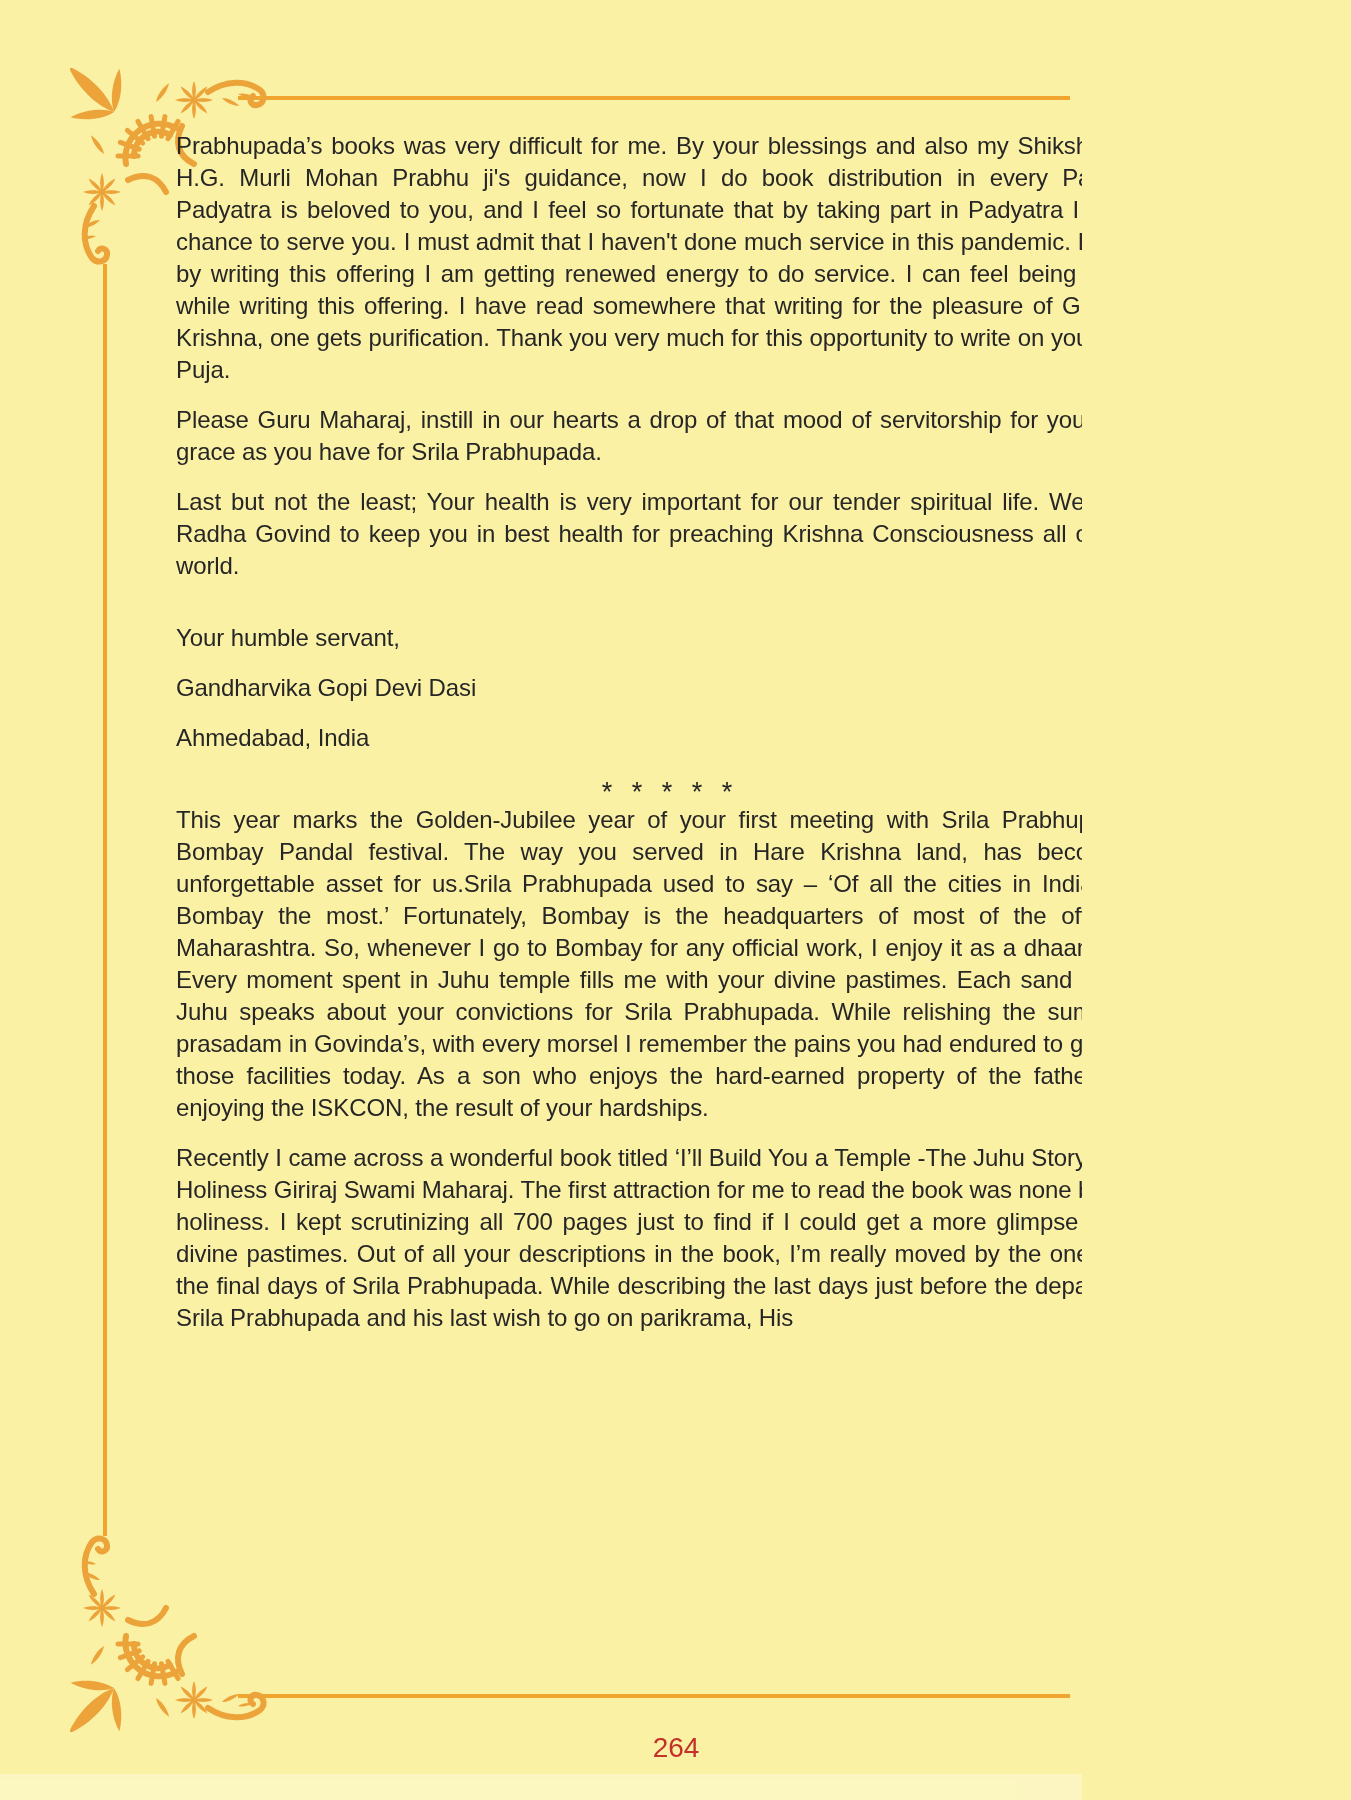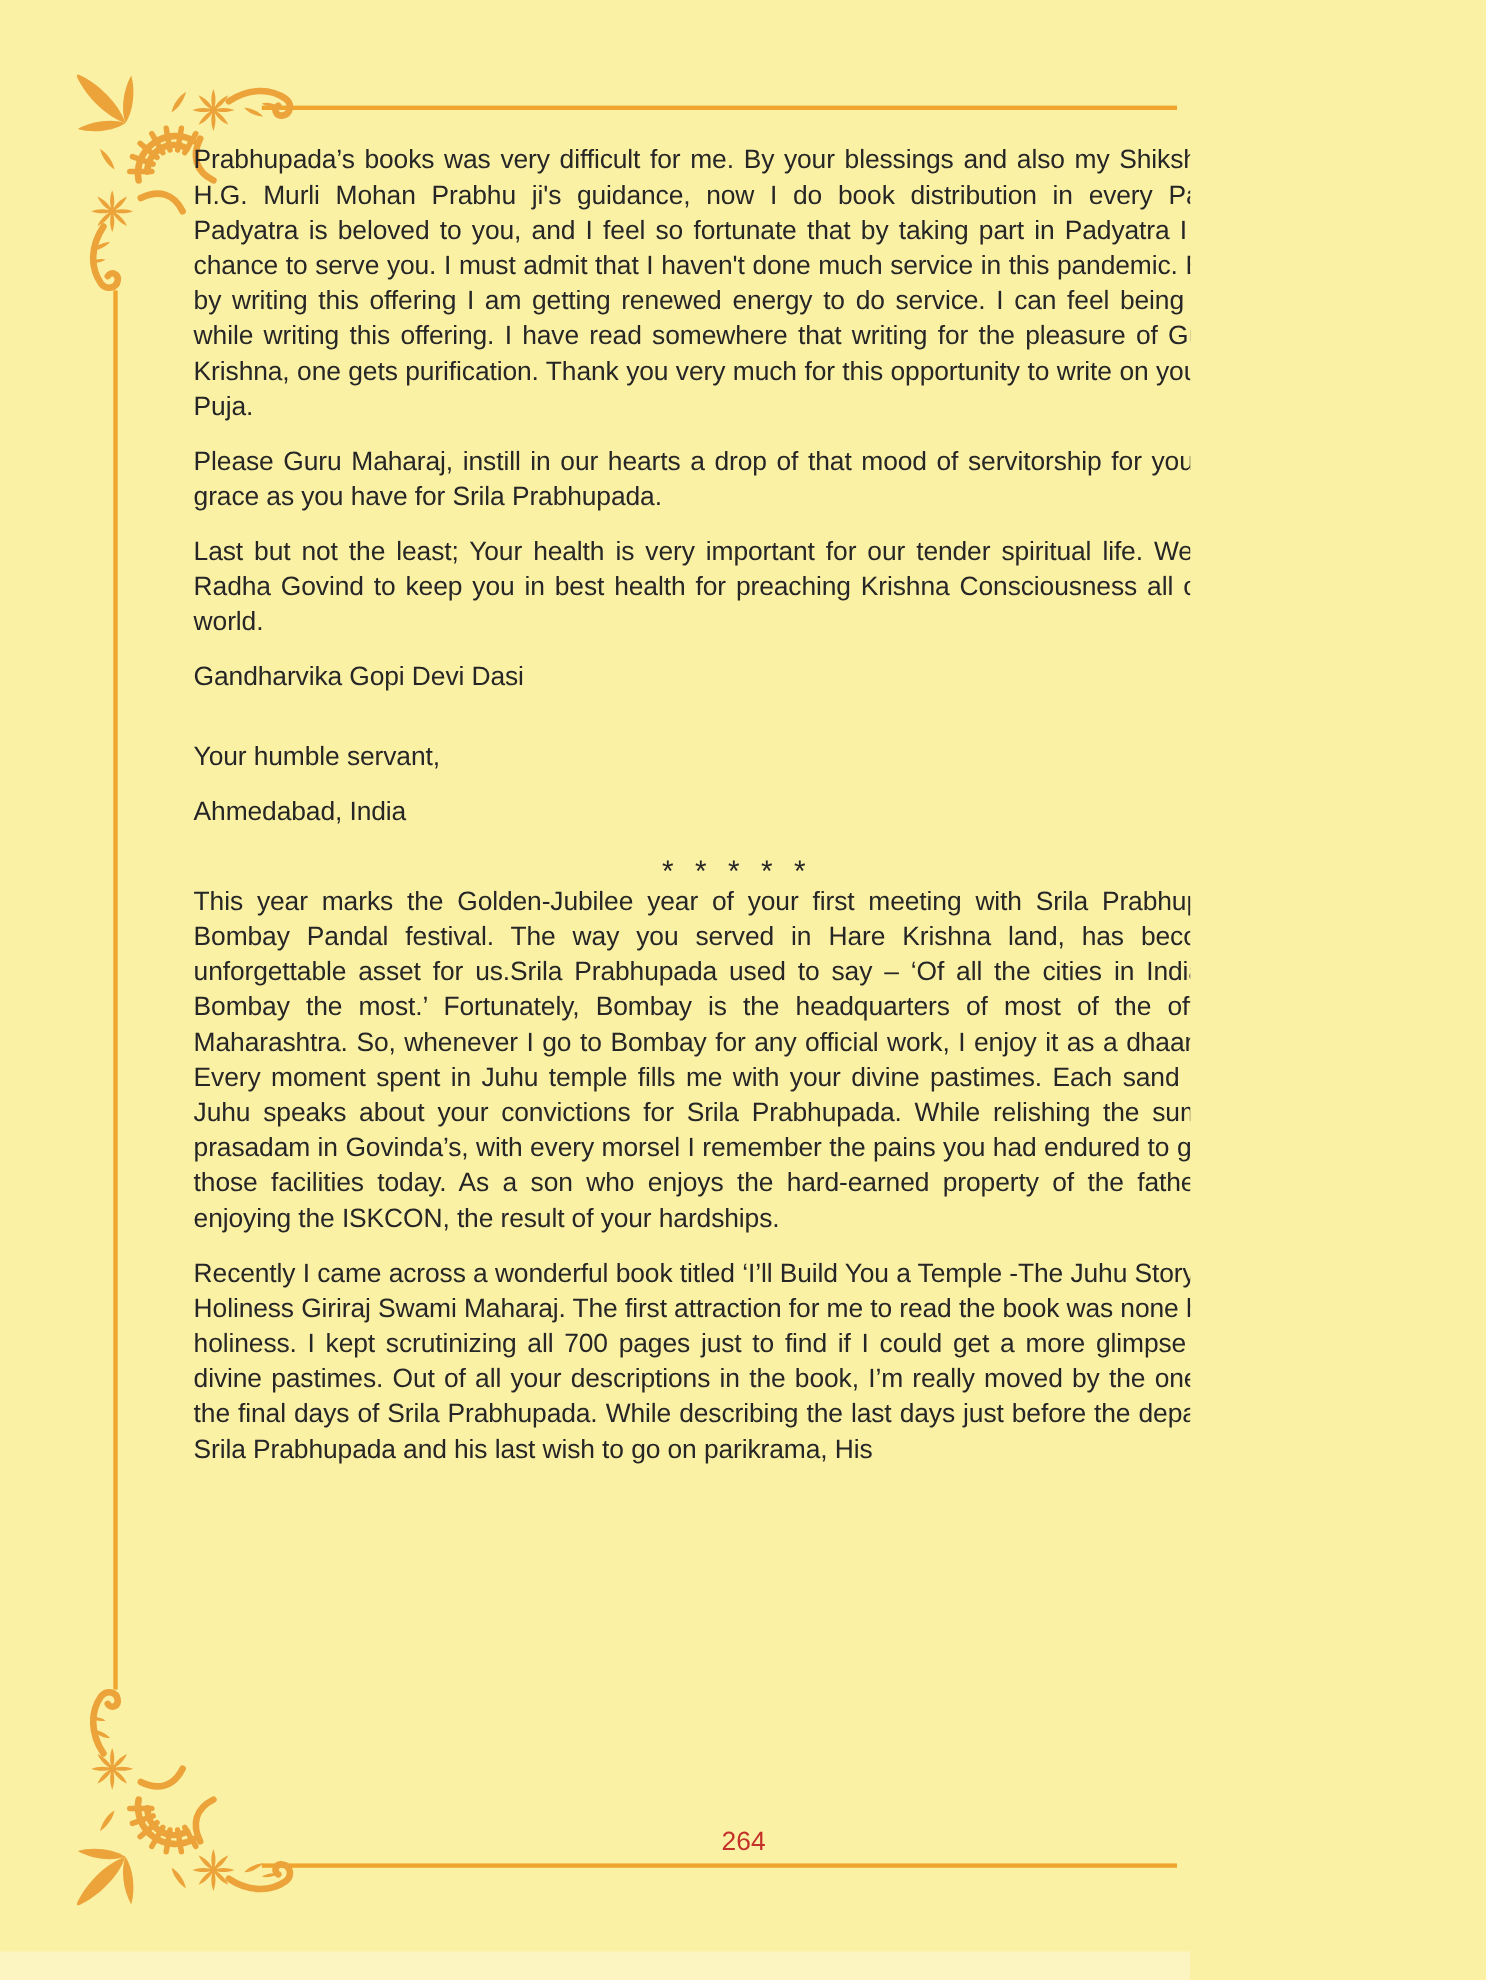--- a/index.html
+++ b/index.html
@@ -56,24 +56,24 @@
     font-size: 27px;
     letter-spacing: 6px;
     transform: translateY(4px);
   }
   .letter p:last-child { margin-bottom: 0; }
 
   
   .footer {
     position: absolute;
     left: 103px;
-    top: 1660px;
+    top: 1733px;
     width: 1146px;
     text-align: center;
-    font-size: 24px;
+    font-size: 28px;
     line-height: 30px;
     color: #C4312B;
   }
   .page-edge {
     position: absolute;
     left: 0;
     bottom: 0;
     width: 100%;
     height: 26px;
     background: rgba(252, 248, 208, 0.65);
@@ -156,22 +156,22 @@
       <use href="#corner-fleuron"></use>
     </svg>
   <svg class="orn br" viewBox="0 0 200 200">
       <use href="#corner-fleuron"></use>
     </svg>
 
   <main class="letter" id="letter-column">
       <p class="body">Prabhupada’s books was very difficult for me. By your blessings and also my Shiksha Guru H.G. Murli Mohan Prabhu ji's guidance, now I do book distribution in every Padyatra. Padyatra is beloved to you, and I feel so fortunate that by taking part in Padyatra I get the chance to serve you. I must admit that I haven't done much service in this pandemic. But yes, by writing this offering I am getting renewed energy to do service. I can feel being purified while writing this offering. I have read somewhere that writing for the pleasure of Guru and Krishna, one gets purification. Thank you very much for this opportunity to write on your Vyas-Puja.</p>
       <p class="body">Please Guru Maharaj, instill in our hearts a drop of that mood of servitorship for your divine grace as you have for Srila Prabhupada.</p>
       <p class="body">Last but not the least; Your health is very important for our tender spiritual life. We beg to Radha Govind to keep you in best health for preaching Krishna Consciousness all over the world.</p>
+      <p class="line signoff-start">Your humble servant,</p>
       <p class="line">Gandharvika Gopi Devi Dasi</p>
-      <p class="line signoff-start">Your humble servant,</p>
       <p class="line">Ahmedabad, India</p>
       <p class="separator">* * * * *</p>
       <p class="body">This year marks the Golden-Jubilee year of your first meeting with Srila Prabhupada at Bombay Pandal festival. The way you served in Hare Krishna land, has become an unforgettable asset for us.Srila Prabhupada used to say – ‘Of all the cities in India, I like Bombay the most.’ Fortunately, Bombay is the headquarters of most of the offices of Maharashtra. So, whenever I go to Bombay for any official work, I enjoy it as a dhaam-yatra. Every moment spent in Juhu temple fills me with your divine pastimes. Each sand grain of Juhu speaks about your convictions for Srila Prabhupada. While relishing the sumptuous prasadam in Govinda’s, with every morsel I remember the pains you had endured to gift us all those facilities today. As a son who enjoys the hard-earned property of the father, I am enjoying the ISKCON, the result of your hardships.</p>
       <p class="body">Recently I came across a wonderful book titled ‘I’ll Build You a Temple -The Juhu Story’ by His Holiness Giriraj Swami Maharaj. The first attraction for me to read the book was none but your holiness. I kept scrutinizing all 700 pages just to find if I could get a more glimpse of your divine pastimes. Out of all your descriptions in the book, I’m really moved by the one during the final days of Srila Prabhupada. While describing the last days just before the departure of Srila Prabhupada and his last wish to go on parikrama, His</p>
     </main>
 
   <div class="footer">
     <span>264</span>
   </div>
 

